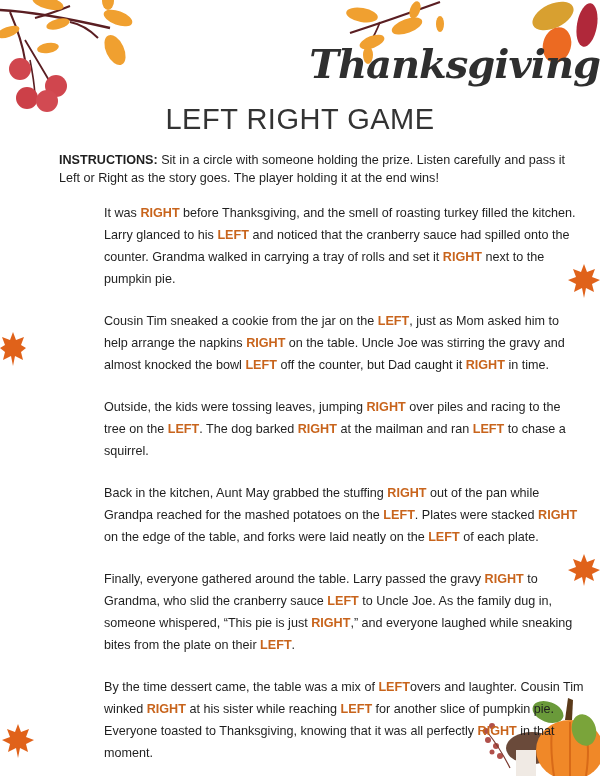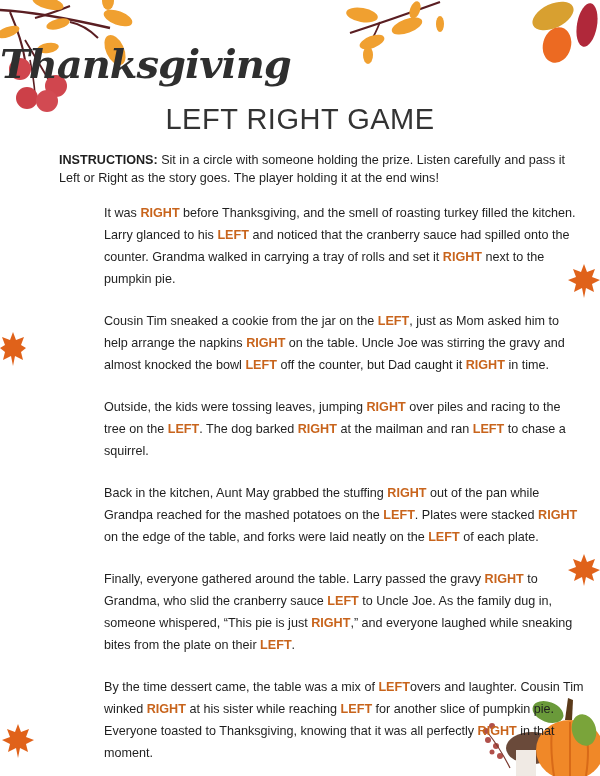--- a/index.html
+++ b/index.html
@@ -1,21 +1,21 @@
 <!DOCTYPE html>
 <html><head>
 <meta charset="utf-8">
 <style>
   * { box-sizing: border-box; margin: 0; padding: 0; }
   html, body { width: 600px; height: 776px; background: #ffffff; overflow: hidden; }
   body { position: relative; font-family: "Liberation Sans", "DejaVu Sans", sans-serif; color: #222; }
 
   .deco { position: absolute; }
   .title-script {
-    position: absolute; left: 0; width: 600px; top: 40px; text-align: left;
+    position: absolute; left: 0; width: 600px; top: 40px; text-align: right;
     font-family: "DejaVu Serif", serif; font-style: italic; font-weight: bold;
     font-size: 40px; color: #2f2f2f; letter-spacing: -1px;
   }
   .title-main {
     position: absolute; left: 0; width: 600px; top: 103px; text-align: center;
     font-family: "Liberation Sans", sans-serif; font-size: 29px; color: #333;
     letter-spacing: 0.5px;
   }
   .content {
     position: absolute; left: 59px; top: 151px; width: 525px;

